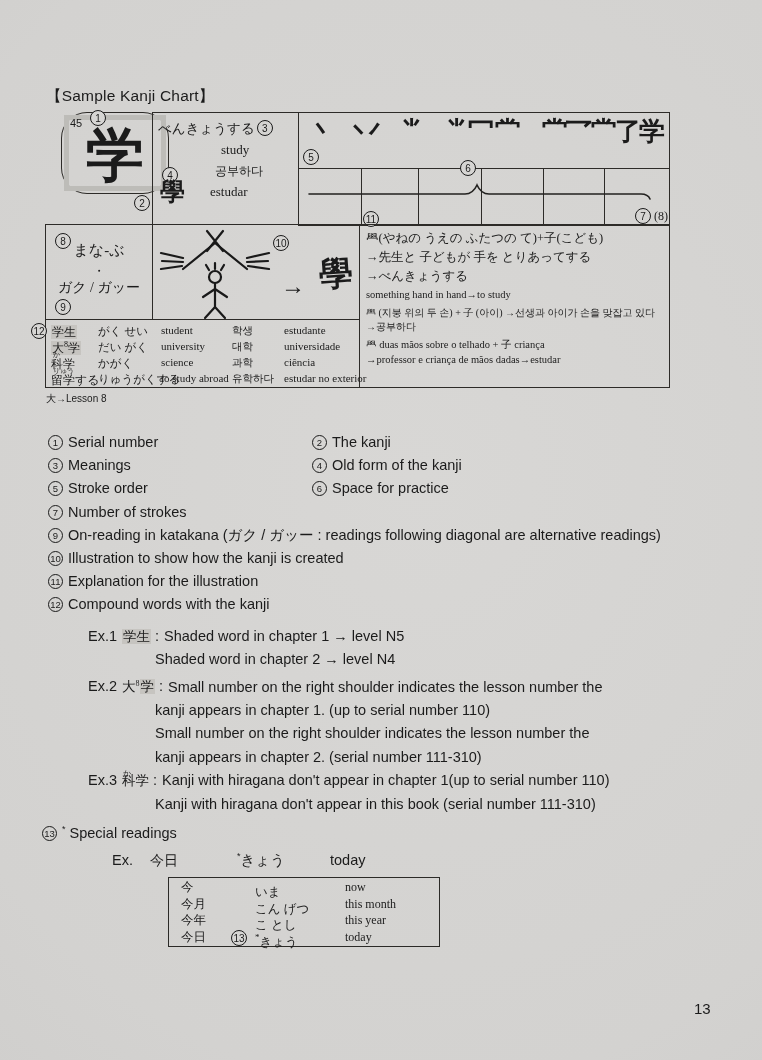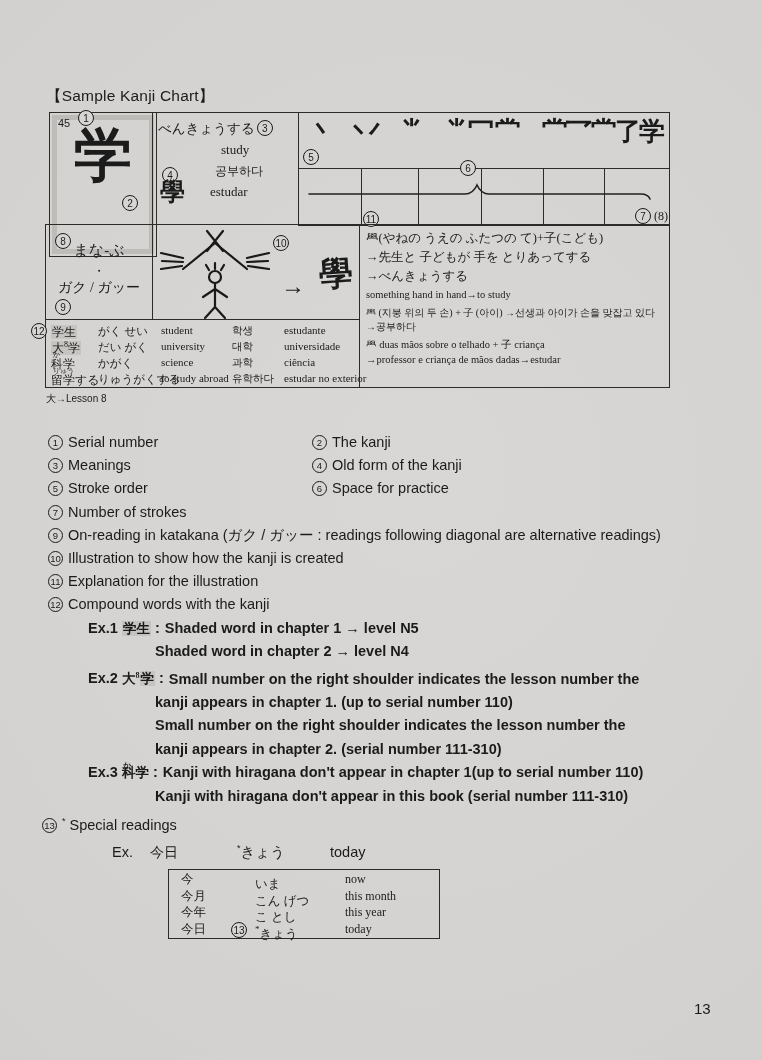--- a/index.html
+++ b/index.html
@@ -10,21 +10,21 @@
 
   
   .chart{position:absolute;left:45px;top:112px;width:625px;height:276px;
     font-family:"Liberation Serif","DejaVu Serif",serif;}
   .cell{position:absolute;box-sizing:border-box;border:1px solid #2d2b28;background:transparent;}
   .circ{position:absolute;width:16px;height:16px;border:1px solid #1b1b1b;border-radius:50%;
     font:10px/15px "Liberation Sans",sans-serif;text-align:center;background:#d6d5d3;box-sizing:border-box;}
   .circ.inline{position:static;display:inline-block;vertical-align:1px;margin-right:5px;background:transparent;}
   .circ:empty{display:none;}
 
-  .kanji-cell{left:4px;top:0;width:108px;height:145px;}
+  .kanji-cell{left:16px;top:0;width:108px;height:82px;border-radius:26px;}
   .kanji-frame{position:absolute;inset:2px;border:5px solid #bdbcb8;}
   .serial{position:absolute;left:8px;top:4px;font:11px "Liberation Sans",sans-serif;}
   .big-kanji{position:absolute;left:0;top:14px;width:100%;text-align:center;font-size:58px;font-weight:bold;line-height:1;}
 
   .meanings-cell{left:107px;top:0;width:147px;height:113px;}
   .m-jp{position:absolute;left:5px;top:7px;font-size:13.5px;white-space:nowrap;}
   .m-en{position:absolute;left:68px;top:29px;font-size:13px;}
   .m-ko{position:absolute;left:62px;top:50px;font-size:12px;}
   .m-old{position:absolute;left:7px;top:62px;font-size:25px;font-weight:bold;}
   .m-pt{position:absolute;left:57px;top:71px;font-size:13px;}
@@ -70,21 +70,21 @@
 
   
   .legend{position:absolute;left:48px;top:431px;width:672px;font-size:14.5px;line-height:23.2px;}
   .lrow{position:relative;height:23.2px;white-space:nowrap;}
   .lcol2{position:absolute;left:264px;top:0;}
   .legend .circ.inline{width:15px;height:15px;font-size:9.5px;line-height:14px;}
   .kw{font-family:"Liberation Serif","DejaVu Serif",serif;font-size:13.5px;}
   .kw .shade{background:#c6c4c0;padding:0 1px;}
   .kw sup{font-size:8px;}
 
-  .exblock{line-height:23.5px;font-weight:bold;}
+  .exblock{margin-top:8px;line-height:23.5px;}
   .exrow{padding-left:40px;white-space:nowrap;position:relative;}
   .exlabel{display:inline-block;width:34px;}
   .excont{padding-left:107px;white-space:nowrap;}
   .excolon{margin:0 5px 0 4px;}
   .rubyword{position:relative;display:inline-block;}
   .rubyword .furi2{position:absolute;left:1px;top:-7px;font-size:8px;}
 
   .specialrow{margin-left:-6px;margin-top:2px;white-space:nowrap;}
   .star{font-size:9px;vertical-align:6px;}
   .extoday{padding-left:64px;white-space:nowrap;}

